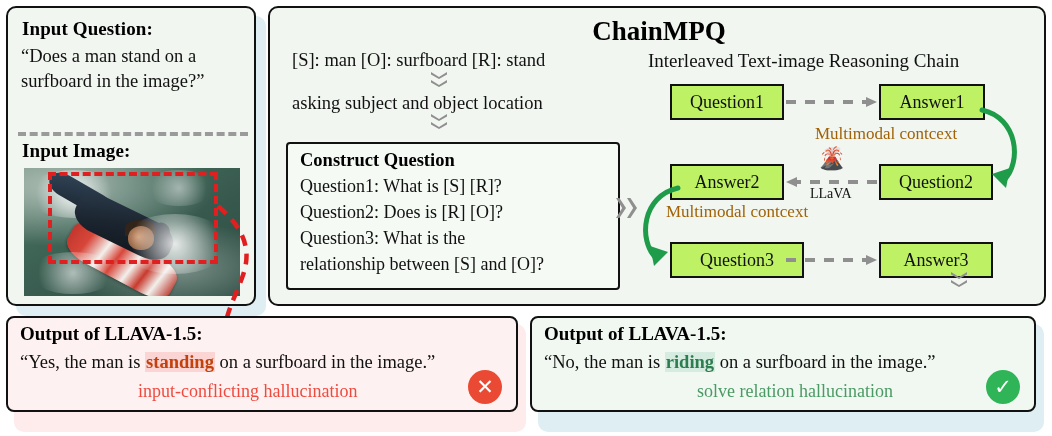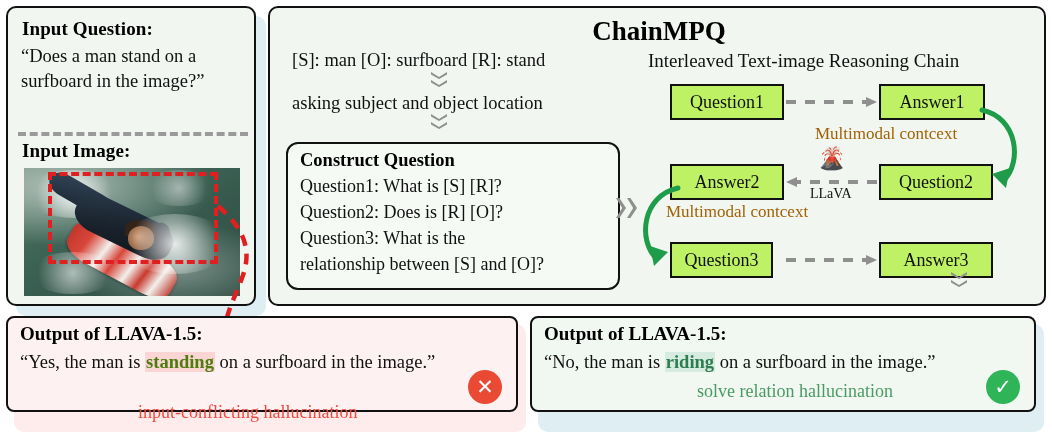--- a/index.html
+++ b/index.html
@@ -130,21 +130,21 @@
     background:#8f8f8f;
     clip-path:polygon(0 0,50% 70%,100% 0,100% 34%,50% 100%,0 34%);
   }
   #chev1{left:158px;top:64px;}
   #chev2{left:158px;top:106px;}
   #chev-bottom{left:678px;top:264px;}
 
   
   #construct-box{
     position:absolute;left:16px;top:134px;width:334px;height:148px;
-    background:#f5faf5;border:2.5px solid #111;border-radius:12px;
+    background:#f5faf5;border:2.5px solid #111;border-radius:4px;
     box-sizing:border-box;
   }
   #construct-title{
     position:absolute;left:12px;top:6px;font-weight:bold;font-size:18.5px;color:#000;
   }
   .cq-line{position:absolute;left:12px;font-size:18px;color:#111;white-space:nowrap;}
   #cq1{top:32px;}
   #cq2{top:58px;}
   #cq3{top:84px;}
   #cq3b{top:110px;}
@@ -168,21 +168,21 @@
     position:absolute;height:36px;
     background:#bef264;border:2.5px solid #111;
     box-sizing:border-box;
     display:flex;align-items:center;justify-content:center;
     font-size:18px;color:#111;
   }
   #node-q1{left:400px;top:76px;width:114px;}
   #node-a1{left:609px;top:76px;width:106px;}
   #node-a2{left:400px;top:156px;width:114px;}
   #node-q2{left:609px;top:156px;width:114px;}
-  #node-q3{left:400px;top:234px;width:103px;}
+  #node-q3{left:400px;top:234px;width:134px;}
   #node-a3{left:609px;top:234px;width:114px;}
 
   .dashed-arrow{position:absolute;height:12px;}
   #arrow-q1a1{left:516px;top:88px;width:91px;}
   #arrow-q2a2{left:516px;top:168px;width:91px;}
   #arrow-q3a3{left:516px;top:246px;width:91px;}
 
   .ctx-label{
     position:absolute;font-size:17px;color:#a16207;white-space:nowrap;
   }
@@ -211,26 +211,26 @@
   }
   .out-title{
     position:absolute;left:12px;top:5px;font-weight:bold;font-size:19px;color:#000;
     white-space:nowrap;
   }
   .out-body{
     position:absolute;left:12px;top:32px;font-size:18.5px;color:#111;line-height:25px;
   }
   #out-left .out-body{width:460px;}
   #out-right .out-body{width:470px;white-space:nowrap;}
-  .hl-red{background:#fbd5d3;color:#4d7c0f;font-weight:bold;padding:0 1px;}
+  .hl-red{background:#fbd5d3;color:#c2410c;font-weight:bold;padding:0 1px;}
   .hl-green{background:#d6ece0;color:#2e7d4f;font-weight:bold;padding:0 1px;}
   .note{
     position:absolute;font-size:18px;white-space:nowrap;
   }
-  #note-left{left:130px;top:63px;color:#ef4a3f;margin-top:21px;}
+  #note-left{left:130px;top:63px;color:#ef4a3f;}
   #note-right{left:165px;top:63px;color:#4a9a63;}
   .badge{
     position:absolute;right:14px;top:52px;width:34px;height:34px;border-radius:50%;
     display:flex;align-items:center;justify-content:center;
     font-size:21px;color:#fff;font-family:"DejaVu Sans",sans-serif;font-weight:bold;
   }
   #badge-x{background:#ea4a33;}
   #badge-check{background:#2fb457;}
 </style>
 </head>

